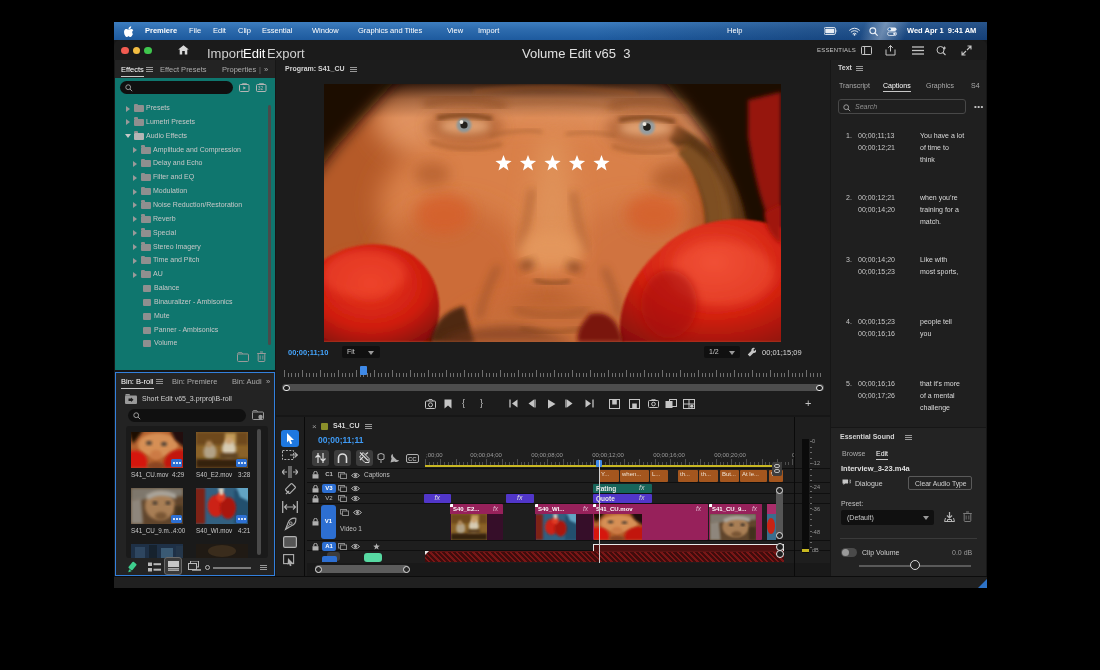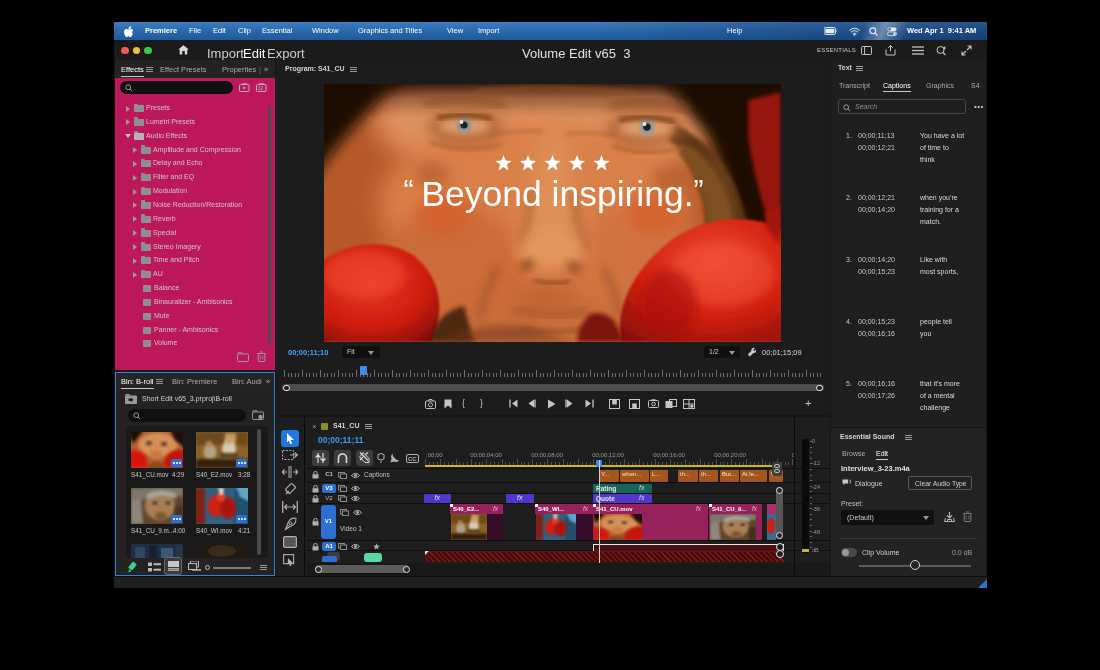--- a/index.html
+++ b/index.html
@@ -18,21 +18,21 @@
   .mitem { position:absolute; top:4px; white-space:nowrap; }
 
   
   #win { left:114px; top:40px; width:873px; height:548px; background:#161616;
     border-radius:0 0 2px 2px; }
 
   #titlebar { left:0; top:0; width:873px; height:20px; background:#1b1b1b; border-radius:6px 6px 0 0; }
   .tl { position:absolute; top:6.5px; width:7.5px; height:7.5px; border-radius:50%; }
   .hdrtxt { position:absolute; top:6px; font-size:13px; color:#b5b5b5; }
 
-  .panel { position:absolute; background:#be185d; }
+  .panel { position:absolute; background:#0f766e; }
   .tabrow { position:absolute; left:0; top:0; right:0; height:18px; background:#232323;
     font-size:7.5px; color:#ababab; }
   .tabrow span { position:absolute; top:5px; white-space:nowrap; }
   .tab-active { color:#fff; border-bottom:1px solid #c8c8c8; padding-bottom:2px; }
 
   
   #effects { left:1px; top:20px; width:160px; height:310px; }
   #fxsearch { position:absolute; left:5px; top:21px; width:113px; height:13px;
     background:#101010; border-radius:7px; }
   .treeitem { position:absolute; font-size:7px; color:#c8c8c8; white-space:nowrap; }
@@ -502,21 +502,20 @@
           <ellipse cx="345" cy="95" rx="18" ry="12" fill="#a85428" filter="url(#b7)" opacity="0.6"></ellipse>
         </svg>
         
         <svg class="abs" style="left:171px; top:71px;" width="116" height="16" viewBox="0 0 116 16">
             <path d="M8.5 0 L10.6 5.6 L16.6 5.9 L11.9 9.6 L13.5 15.4 L8.5 12.1 L3.5 15.4 L5.1 9.6 L0.4 5.9 L6.4 5.6 Z" transform="translate(0.0,0)" fill="#fff"></path>
             <path d="M8.5 0 L10.6 5.6 L16.6 5.9 L11.9 9.6 L13.5 15.4 L8.5 12.1 L3.5 15.4 L5.1 9.6 L0.4 5.9 L6.4 5.6 Z" transform="translate(24.5,0)" fill="#fff"></path>
             <path d="M8.5 0 L10.6 5.6 L16.6 5.9 L11.9 9.6 L13.5 15.4 L8.5 12.1 L3.5 15.4 L5.1 9.6 L0.4 5.9 L6.4 5.6 Z" transform="translate(49.0,0)" fill="#fff"></path>
             <path d="M8.5 0 L10.6 5.6 L16.6 5.9 L11.9 9.6 L13.5 15.4 L8.5 12.1 L3.5 15.4 L5.1 9.6 L0.4 5.9 L6.4 5.6 Z" transform="translate(73.5,0)" fill="#fff"></path>
             <path d="M8.5 0 L10.6 5.6 L16.6 5.9 L11.9 9.6 L13.5 15.4 L8.5 12.1 L3.5 15.4 L5.1 9.6 L0.4 5.9 L6.4 5.6 Z" transform="translate(98.0,0)" fill="#fff"></path>
           </svg>
-        <div class="abs" style="left:0; top:89px; width:457px; text-align:center; color:#fff; font-size:35.5px; font-weight:400;"><span style="font-size:30px; vertical-align:6px; letter-spacing:-2px;">“</span> Beyond inspiring.<span style="font-size:30px; vertical-align:6px; letter-spacing:-2px;">”</span></div>
       </div>
 
       <span class="abs" style="left:12px; top:288px; font-size:7.5px; font-weight:bold; color:#44a3fa;">00;00;11;10</span>
       <div class="abs" style="left:66px; top:286px; width:38px; height:12px; background:#101010; border-radius:2px;">
         <span class="abs" style="left:5px; top:2px; font-size:7px; color:#c8c8c8;">Fit</span>
         <span class="chev chev-d" style="left:26px; top:4.5px; border-top-color:#9a9a9a;"></span>
       </div>
       <div class="abs" style="left:428px; top:286px; width:36px; height:12px; background:#101010; border-radius:2px;">
         <span class="abs" style="left:5px; top:2px; font-size:7px; color:#c8c8c8;">1/2</span>
         <span class="chev chev-d" style="left:25px; top:4.5px; border-top-color:#9a9a9a;"></span>

